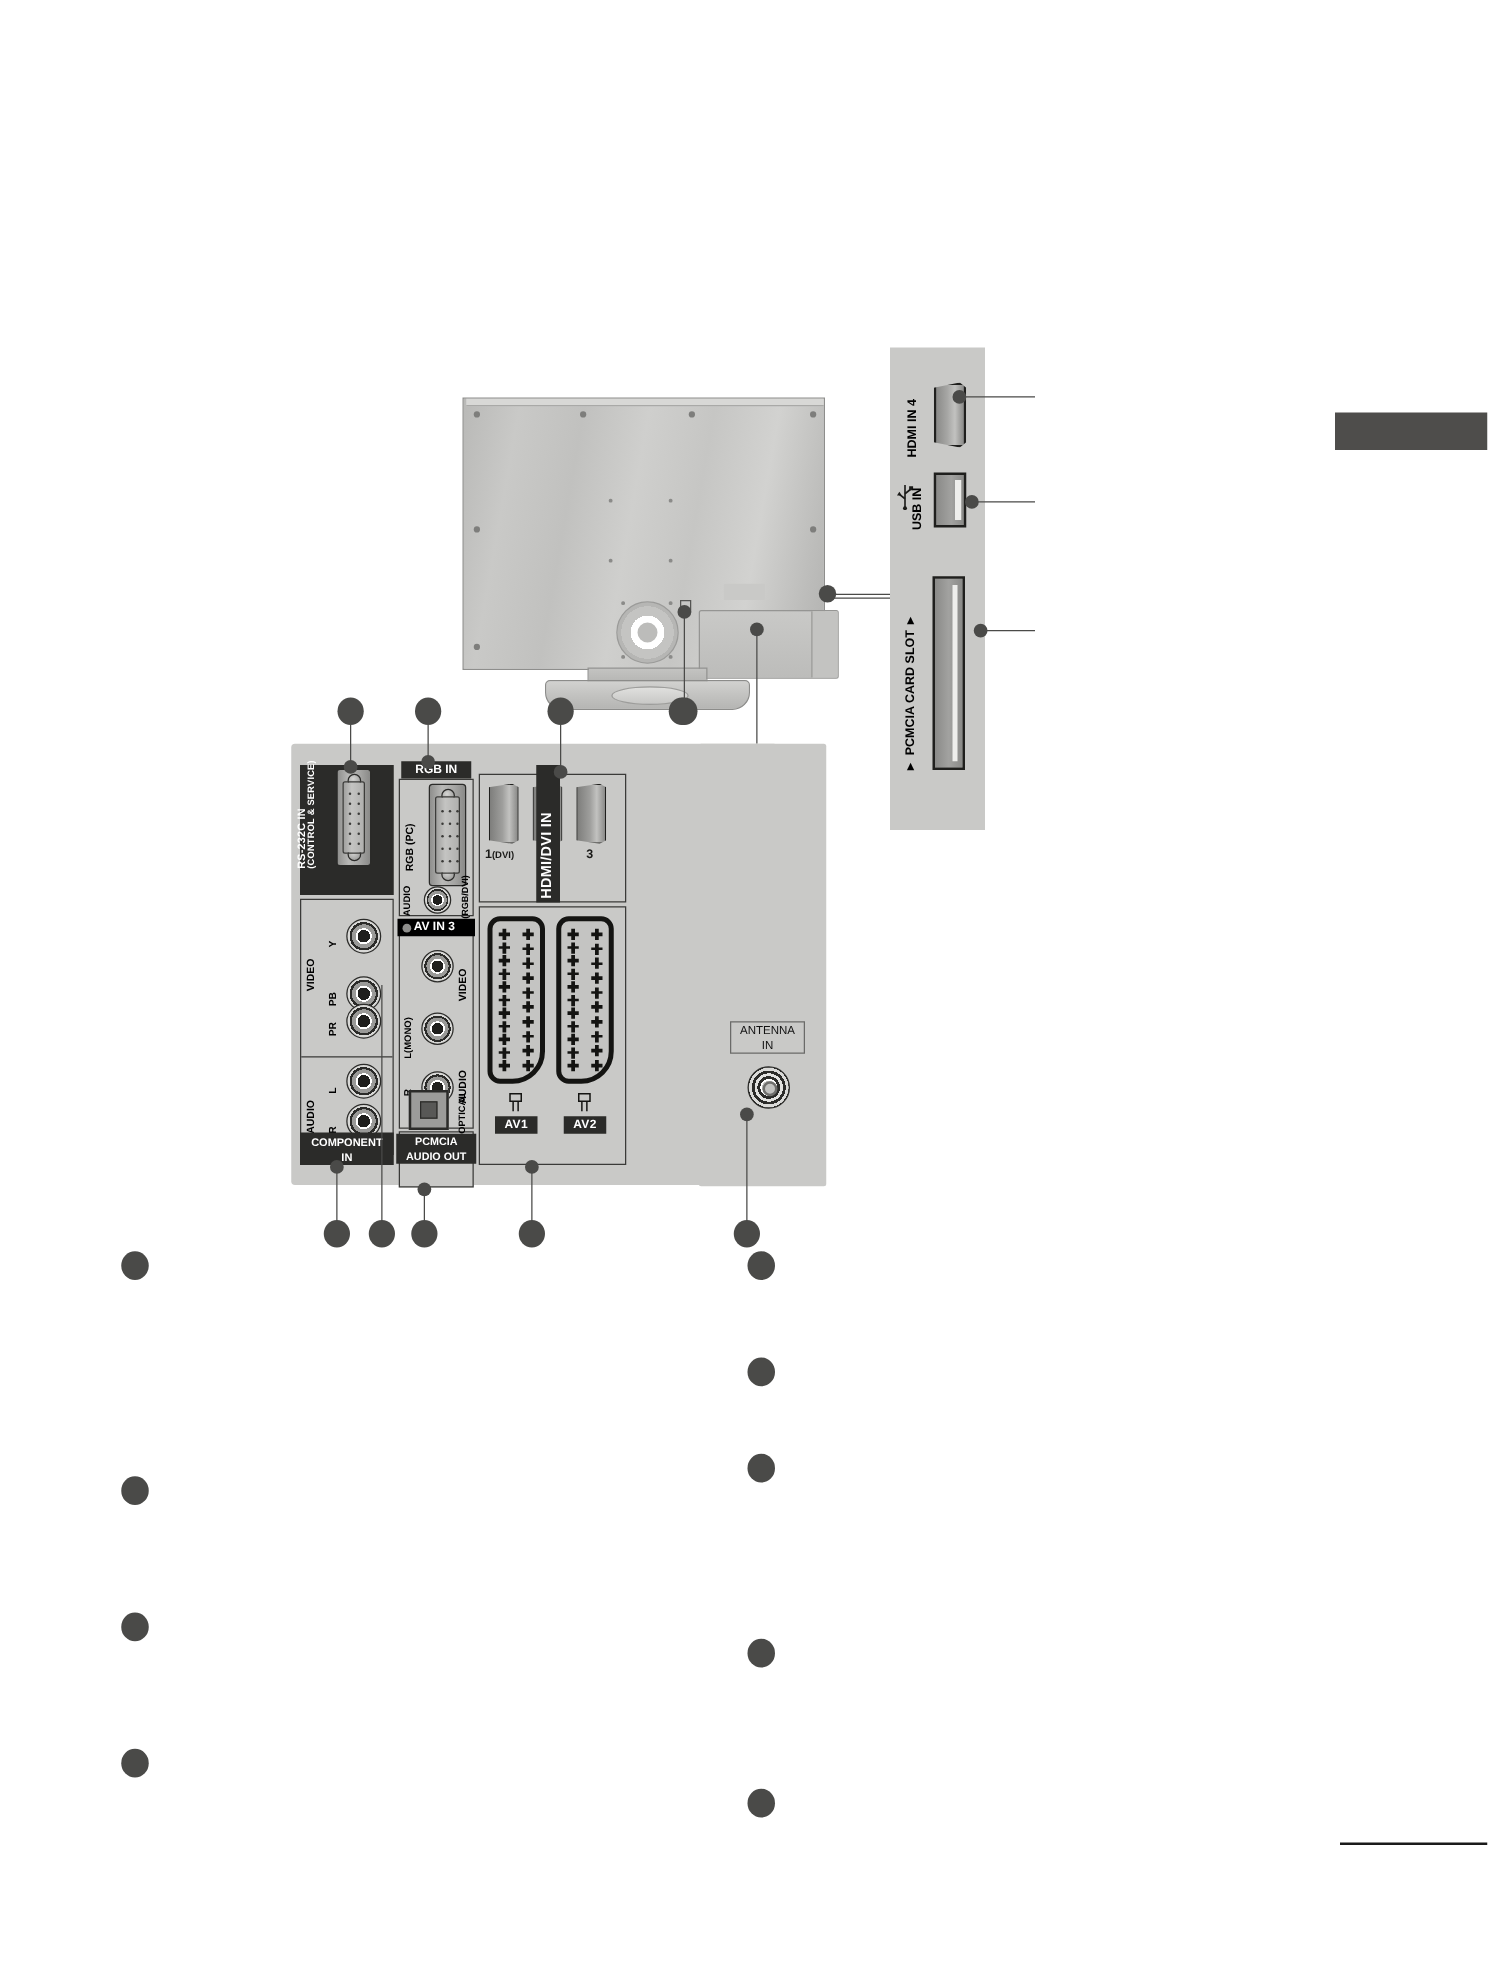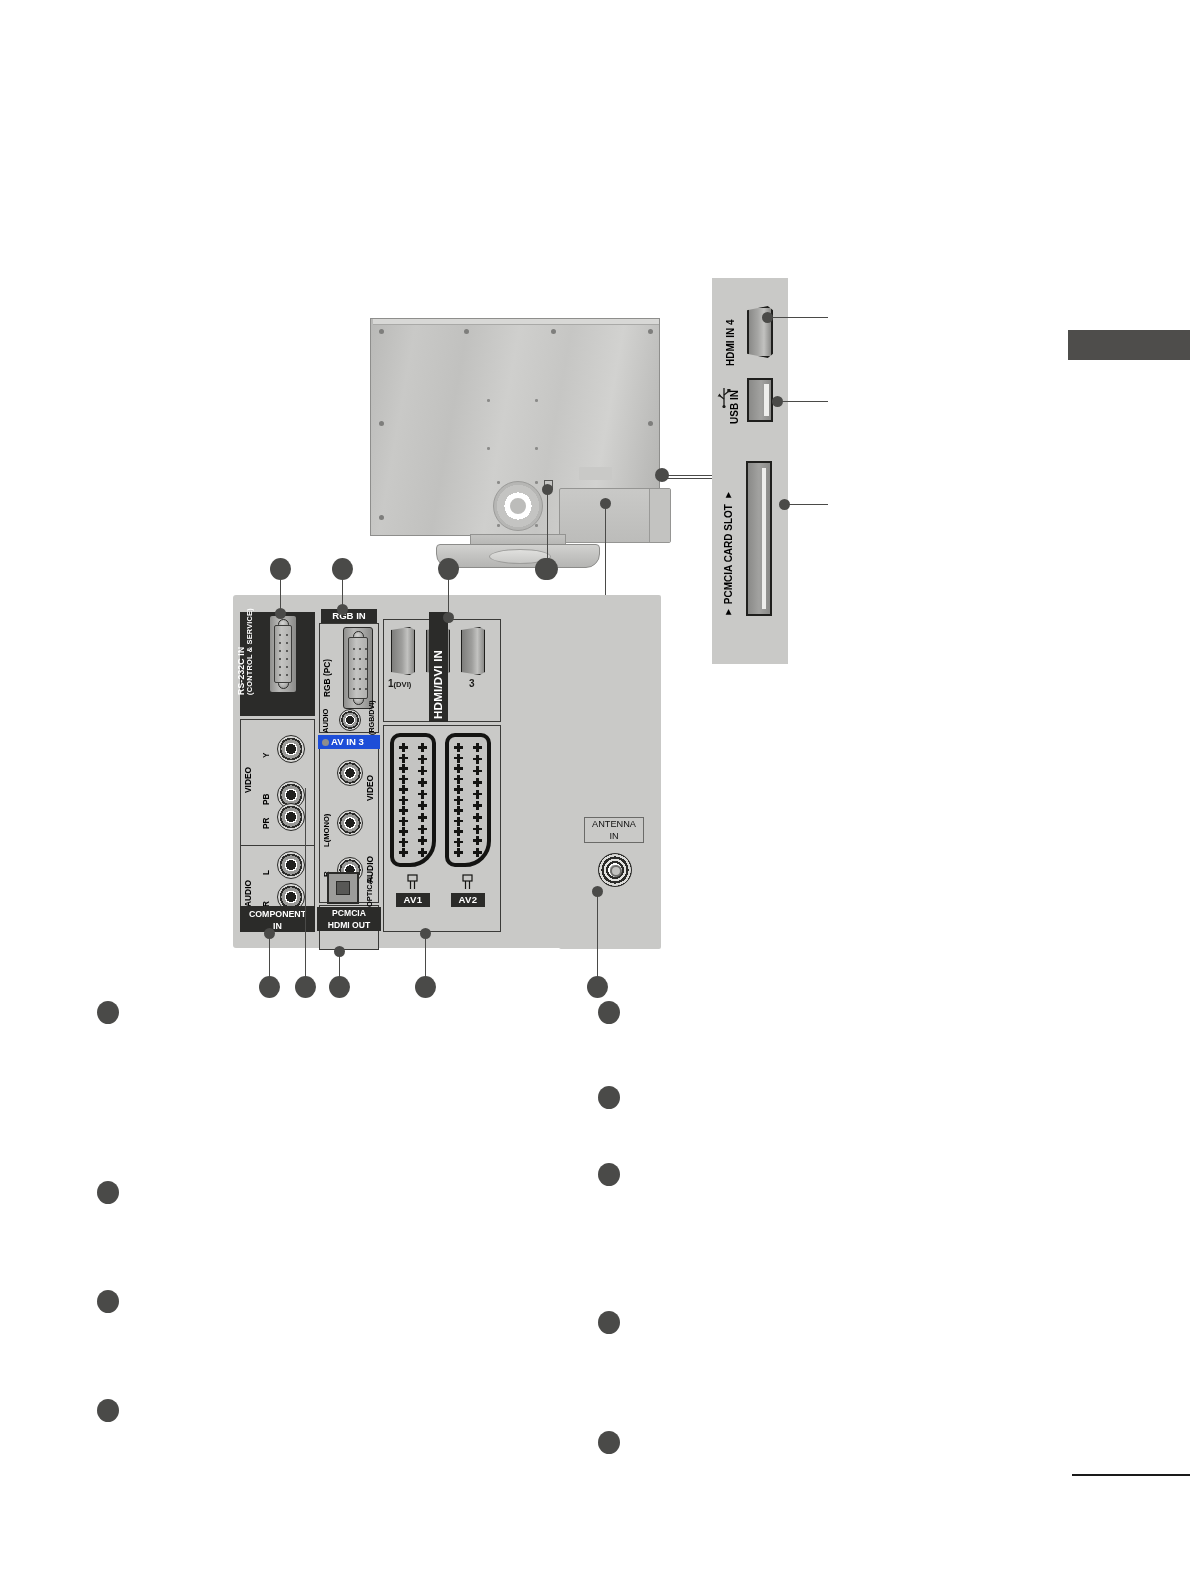--- a/index.html
+++ b/index.html
@@ -159,21 +159,21 @@
   #comp-audio-label{left:11px;top:268px;height:44px;font-size:8.4px;font-weight:bold;}
   .comp-jack{left:44px;width:28px;height:28px;}
   .comp-ch{font-size:8.2px;font-weight:bold;}
   #comp-in-label{left:7px;top:311px;width:75px;height:26px;
                  font-size:8.8px;font-weight:bold;color:#ffffff;text-align:center;
                  line-height:12px;padding-top:2px;box-sizing:border-box;}
 
   
   #av3-box{left:86px;top:152px;width:60px;height:156px;
            background:#c9c9c7;border:1.3px solid #3a3a38;box-sizing:border-box;}
-  #av3-hdr{left:85px;top:140px;width:62px;height:14px;background:#1d4ed8;}
+  #av3-hdr{left:85px;top:140px;width:62px;height:14px;background:#000000;}
   #av3-hdr-dot{position:absolute;left:4px;top:4px;width:7px;height:7px;
                border-radius:50%;background:#8e8e8c;}
   #av3-hdr-txt{position:absolute;left:13px;top:1px;font-size:9.6px;
                font-weight:bold;color:#ffffff;}
   .av3-jack{left:104px;width:26px;height:26px;}
 
   
   #dig-box{left:86px;top:310px;width:60px;height:45px;
            background:#c9c9c7;border:1.3px solid #3a3a38;box-sizing:border-box;}
   #optical-port{left:94px;top:277px;width:32px;height:32px;
@@ -414,21 +414,21 @@
   <div class="abs vtxt" style="left:90px;top:204px;height:48px;font-size:7.6px;font-weight:bold;">L(MONO)</div>
   <div class="abs vtxt" style="left:90px;top:266px;height:16px;font-size:8px;font-weight:bold;">R</div>
 
   <div class="abs" id="dig-box"></div>
   <div class="abs" id="optical-port">
     <div id="optical-port-in"></div>
   </div>
   <div class="abs vtxt" id="optical-label">OPTICAL</div>
   <div class="abs" id="dig-label">
     <span>PCMCIA</span><br>
-    <span>HDMI OUT</span>
+    <span>AUDIO OUT</span>
   </div>
 
   <div class="abs" id="hdmi-box"></div>
   <div class="abs hdmi-port" style="left:158px;"></div>
   <div class="abs hdmi-port" style="left:193px;"></div>
   <div class="abs hdmi-port" style="left:228px;"></div>
   <div class="abs hdmi-num" style="left:155px;">
     <span>1</span><span class="sub">(DVI)</span>
   </div>
   <div class="abs hdmi-num" style="left:201px;">2</div>

